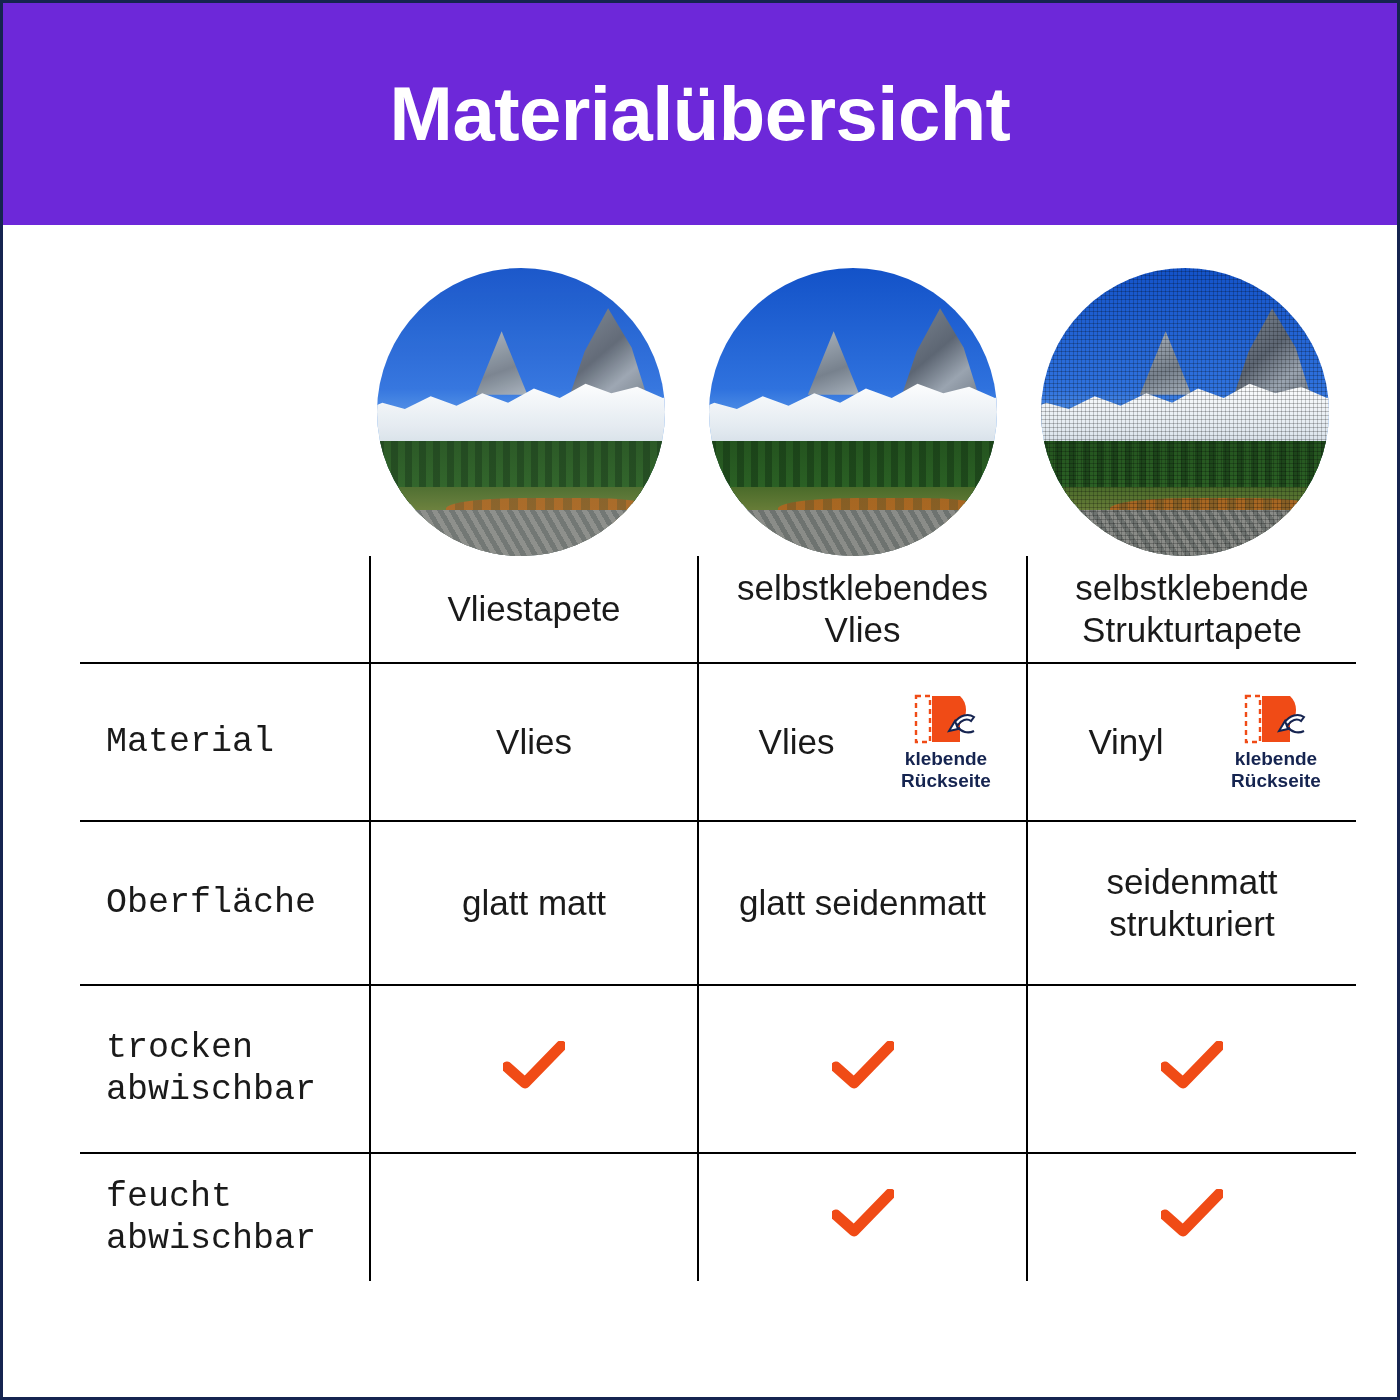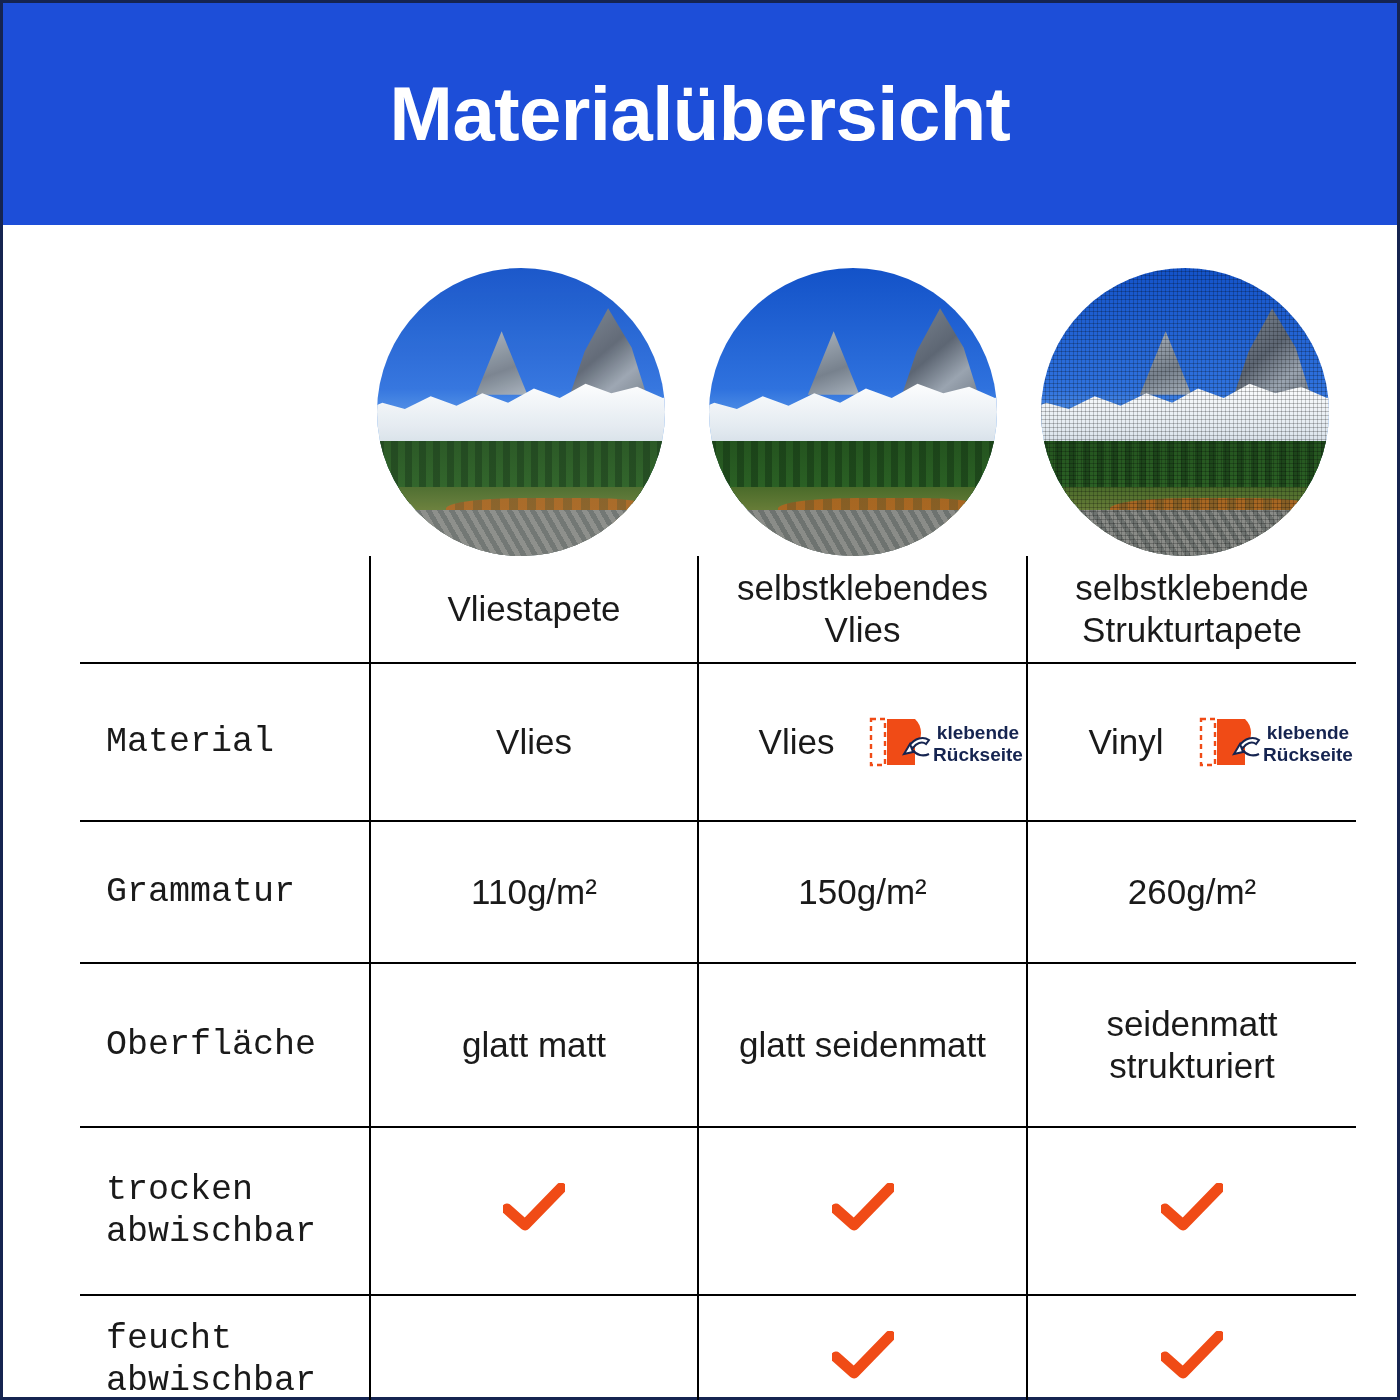--- a/index.html
+++ b/index.html
@@ -20,21 +20,21 @@
     width: 1400px;
     height: 1400px;
     box-sizing: border-box;
     border: 3px solid #152450;
     background: #ffffff;
   }
 
   
   .header {
     height: 222px;
-    background: #1d4ed8;
+    background: #6d28d9;
     display: flex;
     align-items: center;
     justify-content: center;
   }
   .header-title {
     color: #ffffff;
     font-size: 76px;
     font-weight: bold;
     letter-spacing: -0.5px;
     line-height: 1;
@@ -219,25 +219,24 @@
   
   .check {
     display: inline-block;
     width: 62px;
     height: 48px;
   }
 
   
   .badge {
     display: inline-flex;
-    flex-direction: row;
+    flex-direction: column;
     align-items: center;
     width: 132px;
     line-height: 1.12;
-    justify-content: center;
   }
   .badge-icon {
     width: 64px;
     height: 52px;
   }
   .badge-text {
     font-size: 19px;
     font-weight: bold;
     color: #152450;
     text-align: center;
@@ -378,26 +377,20 @@
                 <span class="badge-text">
                   <span>klebende</span><br>
                   <span>Rückseite</span>
                 </span>
               </span>
             </span>
           </div>
         </td>
       </tr>
 
-      <tr class="data" style="height:142px">
-        <td class="rowlabel">Grammatur</td>
-        <td>110g/m²</td>
-        <td>150g/m²</td>
-        <td>260g/m²</td>
-      </tr>
 
       <tr class="data" style="height:164px">
         <td class="rowlabel">Oberfläche</td>
         <td class="two-line">glatt matt</td>
         <td class="two-line">glatt seidenmatt</td>
         <td class="two-line">seidenmatt strukturiert</td>
       </tr>
 
       <tr class="data" style="height:168px">
         <td class="rowlabel two-line">trocken abwischbar</td>

